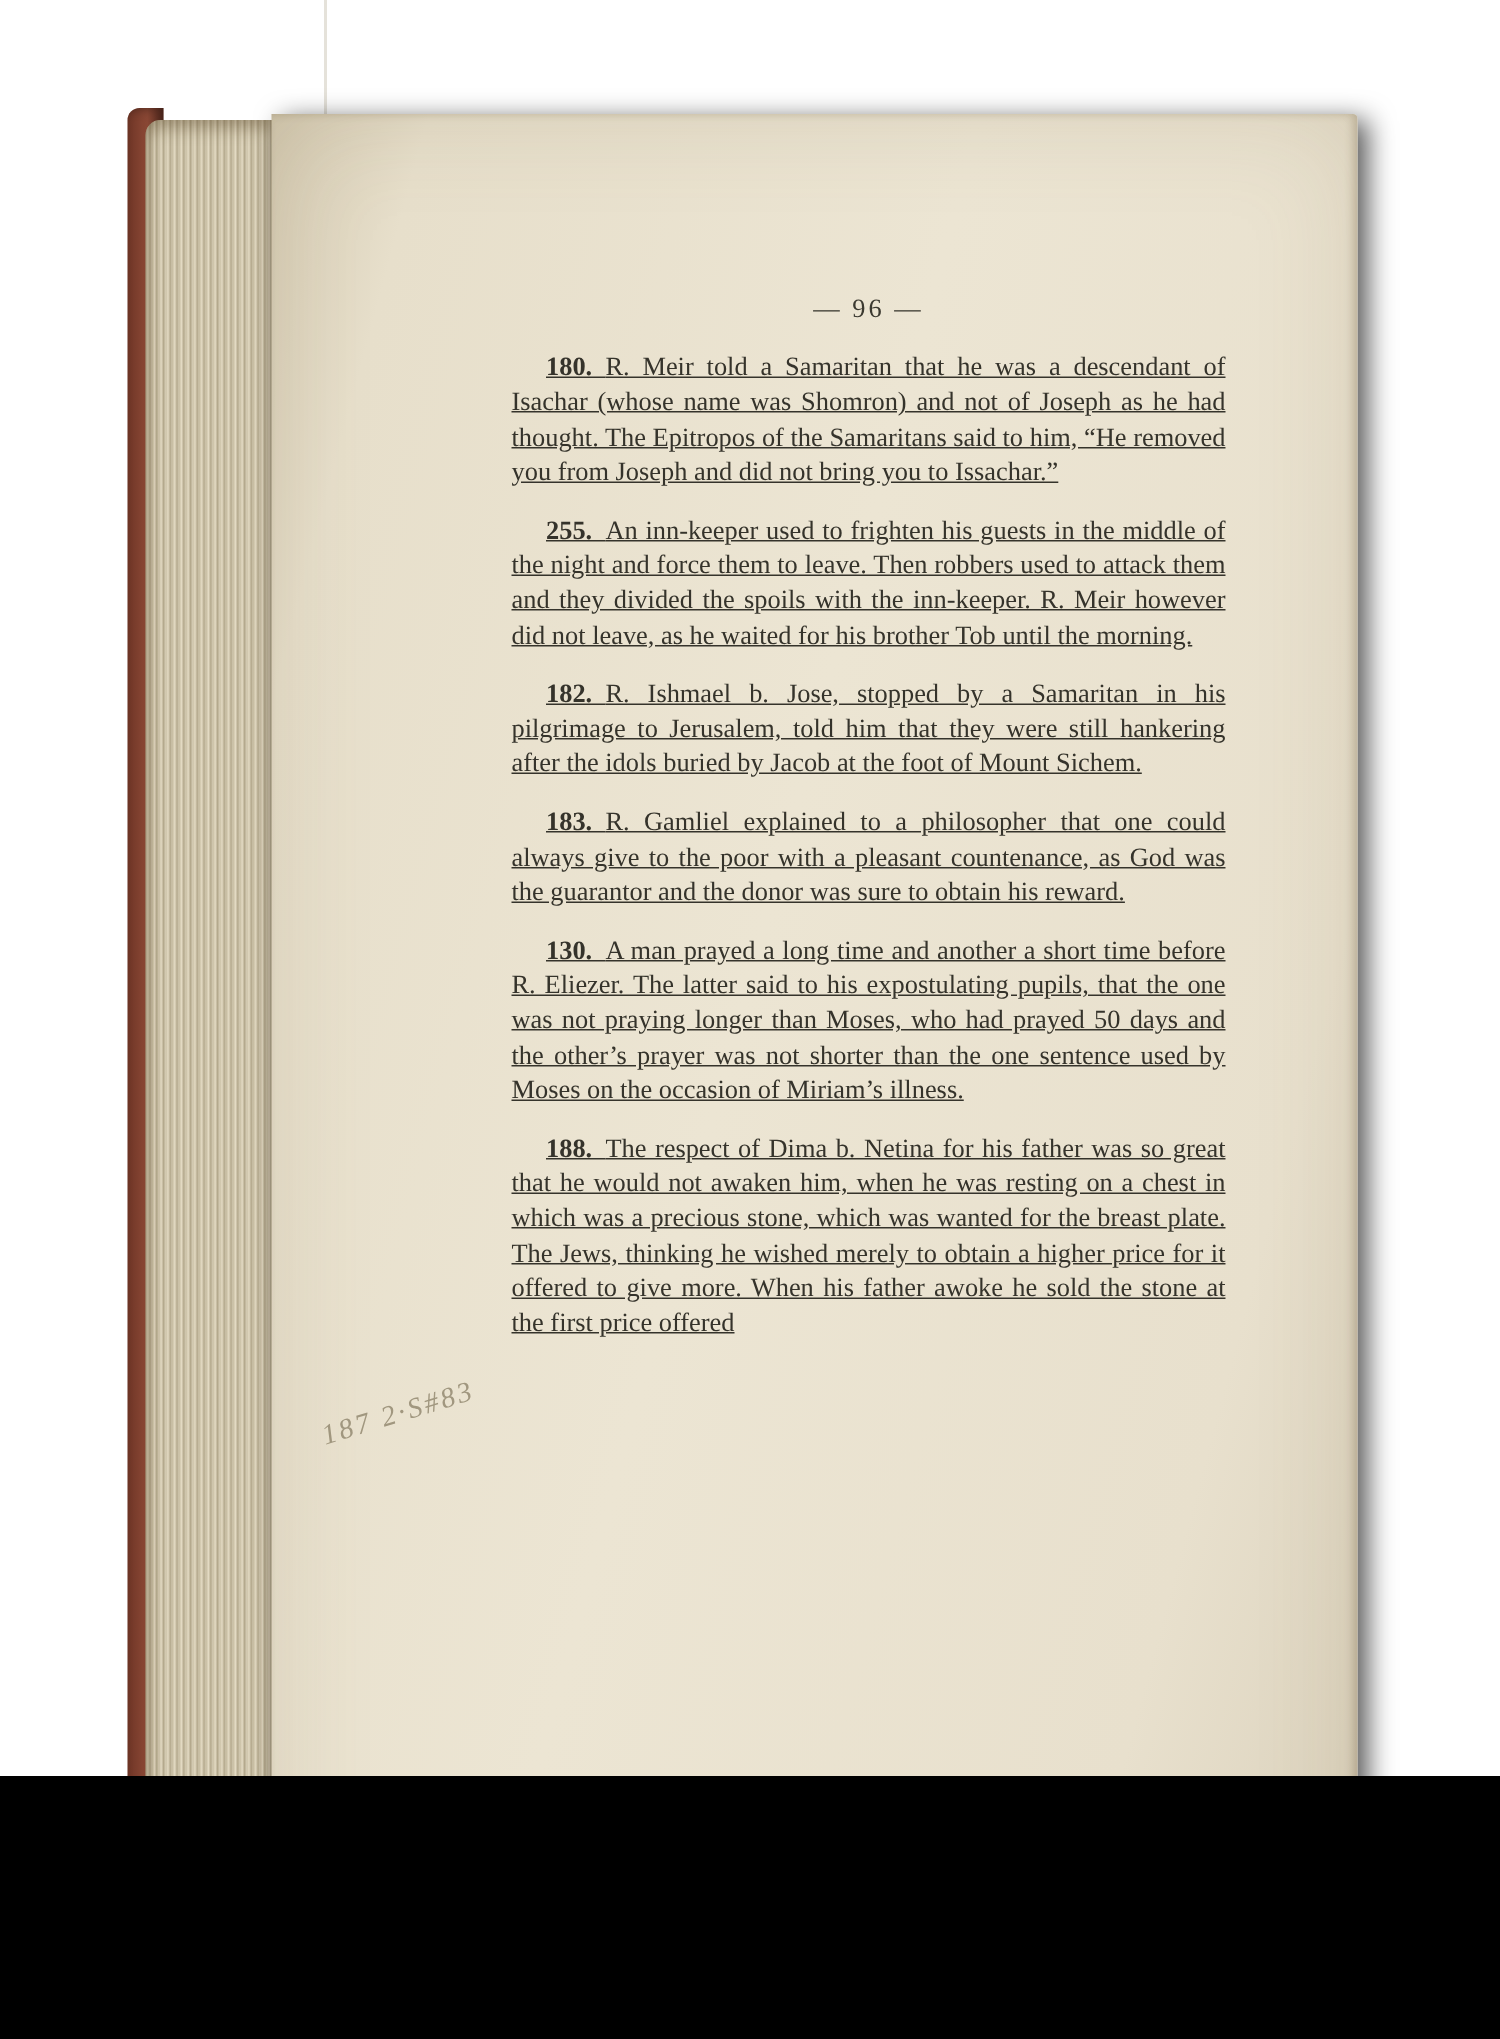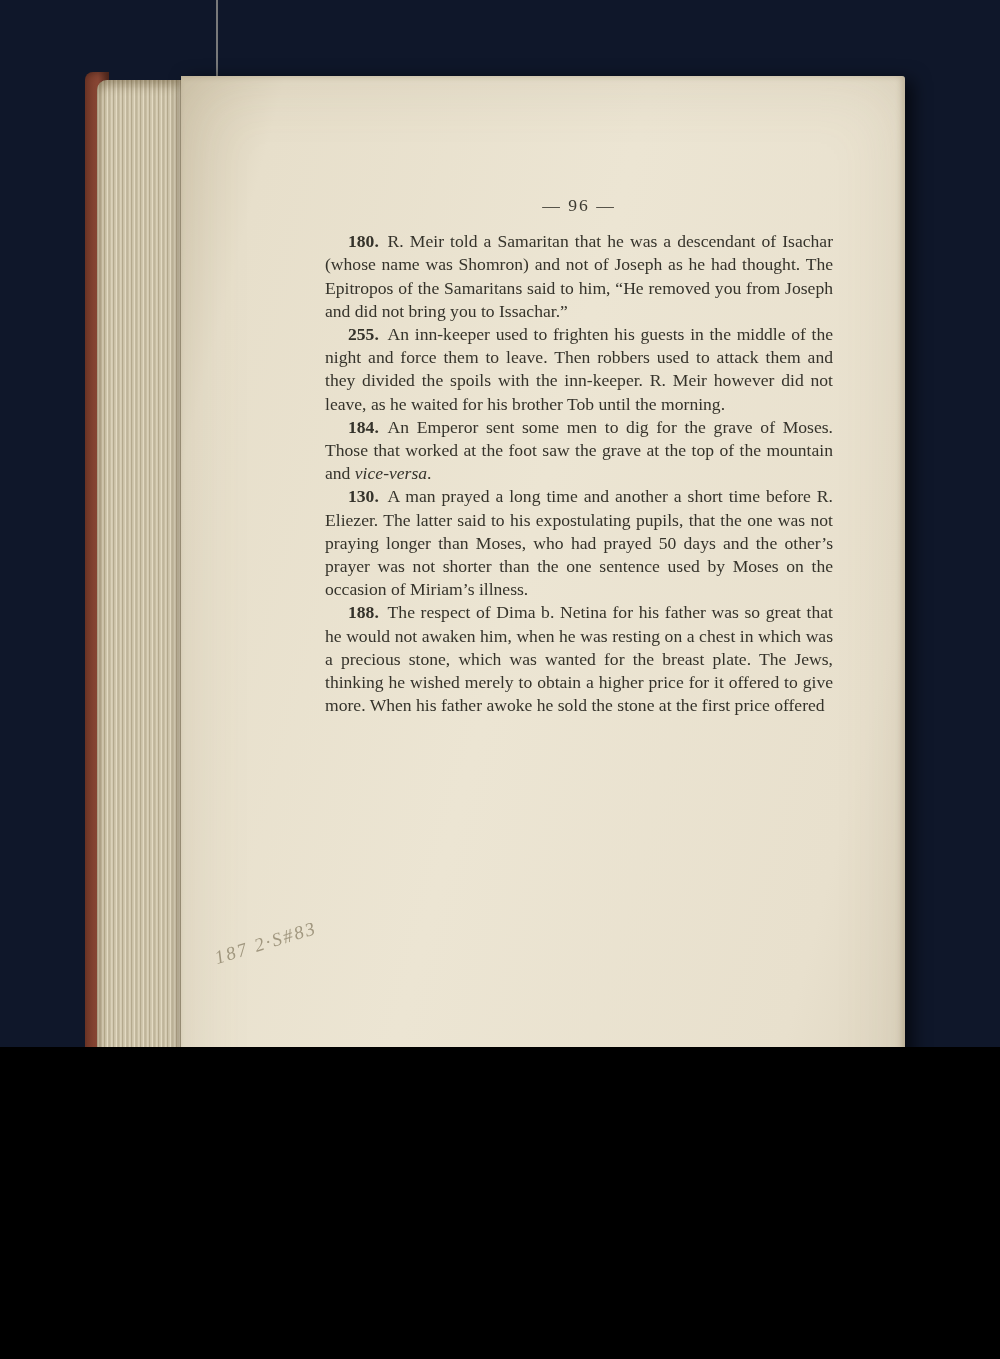--- a/index.html
+++ b/index.html
@@ -1,19 +1,19 @@
 <!DOCTYPE html>
 <html><head>
 <meta charset="utf-8">
 <style>
   html,body{margin:0;padding:0;background:#000;}
   .scene{
     position:relative;
-    width:1000px;height:1047px;
-    background:#0f172a;
+    width:1000px;height:1184px;
+    background:#ffffff;
     overflow:hidden;
     font-family:"Liberation Serif","DejaVu Serif",serif;
   }
   .thread{
     position:absolute;left:216px;top:0;width:2px;height:84px;
     background:#cfcabb;opacity:.55;
   }
   .thread-bottom{
     position:absolute;left:199px;top:1299px;width:2px;height:60px;
     background:#8a867a;opacity:.35;
@@ -54,21 +54,22 @@
   }
   .page-number{
     text-align:center;
     letter-spacing:2px;
     margin-bottom:13px;
     color:#3c3a31;
   }
   .para{
     text-align:justify;
     text-indent:23px;
-    margin:0;
+    margin:16px;
+    text-decoration:underline;
   }
   .pnum{font-weight:700;}
   .ital{font-style:italic;}
   .annotation{
     position:absolute;left:128px;top:856px;
     transform:rotate(-17deg);
     font-style:italic;
     font-size:19px;
     color:#8f856c;
     opacity:.8;
@@ -87,21 +88,22 @@
     <div class="cover-spine"></div>
     <div class="cover-bottom"></div>
     <div class="page-stack"></div>
 
     <div class="page">
       <div class="text-block">
         <div class="page-number">— 96 —</div>
         <div>
             <div class="para"><span class="pnum">180. </span><span>R. Meir told a Samaritan that he was a descendant of Isachar (whose name was Shomron) and not of Joseph as he had thought.  The Epitropos of the Samaritans said to him, “He removed you from Joseph and did not bring you to Issachar.”</span></div>
             <div class="para"><span class="pnum">255. </span><span>An inn-keeper used to frighten his guests in the middle of the night and force them to leave.  Then robbers used to attack them and they divided the spoils with the inn-keeper.  R. Meir however did not leave, as he waited for his brother Tob until the morning.</span></div>
-            <div class="para"><span class="pnum">184. </span><span>An Emperor sent some men to dig for the grave of Moses.  Those that worked at the foot saw the grave at the top of the mountain and </span><span class="ital">vice-versa</span><span>.</span></div>
+            <div class="para"><span class="pnum">182. </span><span>R. Ishmael b. Jose, stopped by a Samaritan in his pilgrimage to Jerusalem, told him that they were still hankering after the idols buried by Jacob at the foot of Mount Sichem.</span></div>
+            <div class="para"><span class="pnum">183. </span><span>R. Gamliel explained to a philosopher that one could always give to the poor with a pleasant countenance, as God was the guarantor and the donor was sure to obtain his reward.</span></div>
             <div class="para"><span class="pnum">130. </span><span>A man prayed a long time and another a short time before R. Eliezer.  The latter said to his expostulating pupils, that the one was not praying longer than Moses, who had prayed 50 days and the other’s prayer was not shorter than the one sentence used by Moses on the occasion of Miriam’s illness.</span></div>
             <div class="para"><span class="pnum">188. </span><span>The respect of Dima b. Netina for his father was so great that he would not awaken him, when he was resting on a chest in which was a precious stone, which was wanted for the breast plate.  The Jews, thinking he wished merely to obtain a higher price for it offered to give more.  When his father awoke he sold the stone at the first price offered</span></div>
           </div>
       </div>
     </div>
 
     <div class="annotation">187 2·S#83</div>
   </div>
 </div>
 

